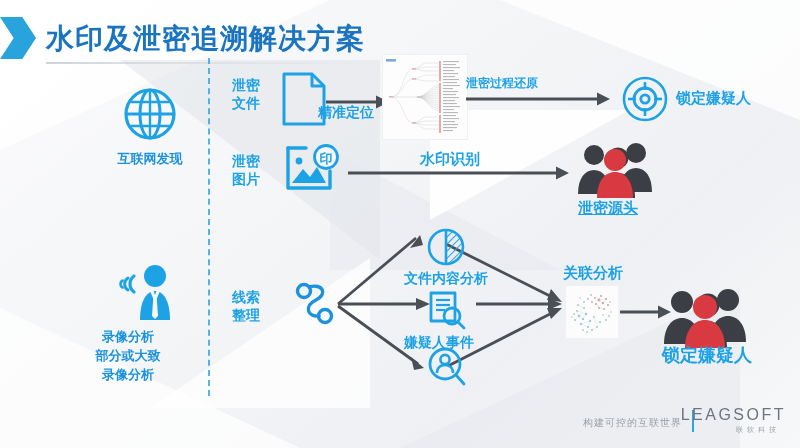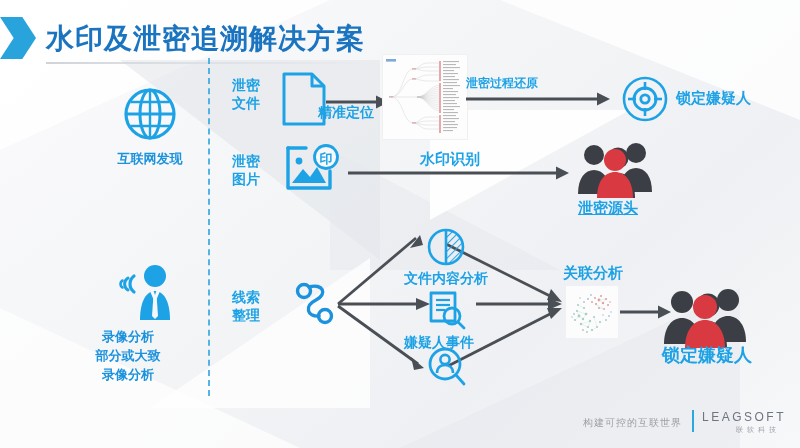--- a/index.html
+++ b/index.html
@@ -66,21 +66,21 @@
 
   
   .people{position:absolute;}
   .people.src{left:574px;top:142px;width:84px;height:56px;}
   .people.sus{left:660px;top:288px;width:92px;height:60px;}
 
   
   .footer-tag{position:absolute;right:118px;bottom:18px;font-size:10px;color:#9aa0a6;
     letter-spacing:1px;white-space:nowrap;}
   .footer-sep{position:absolute;right:106px;bottom:16px;width:2px;height:22px;background:#2aa8e0;}
-  .logo-main{position:absolute;right:14px;bottom:24px;font-size:12px;color:#6e7480;
+  .logo-main{position:absolute;right:14px;bottom:24px;font-size:16px;color:#6e7480;
     letter-spacing:2.5px;white-space:nowrap;}
   .logo-sub{position:absolute;right:20px;bottom:13px;font-size:7px;color:#9aa0a6;
     letter-spacing:4px;white-space:nowrap;}
 
   svg{display:block;overflow:visible;}
 </style>
 </head>
 <body>
 
 <div id="slide">

